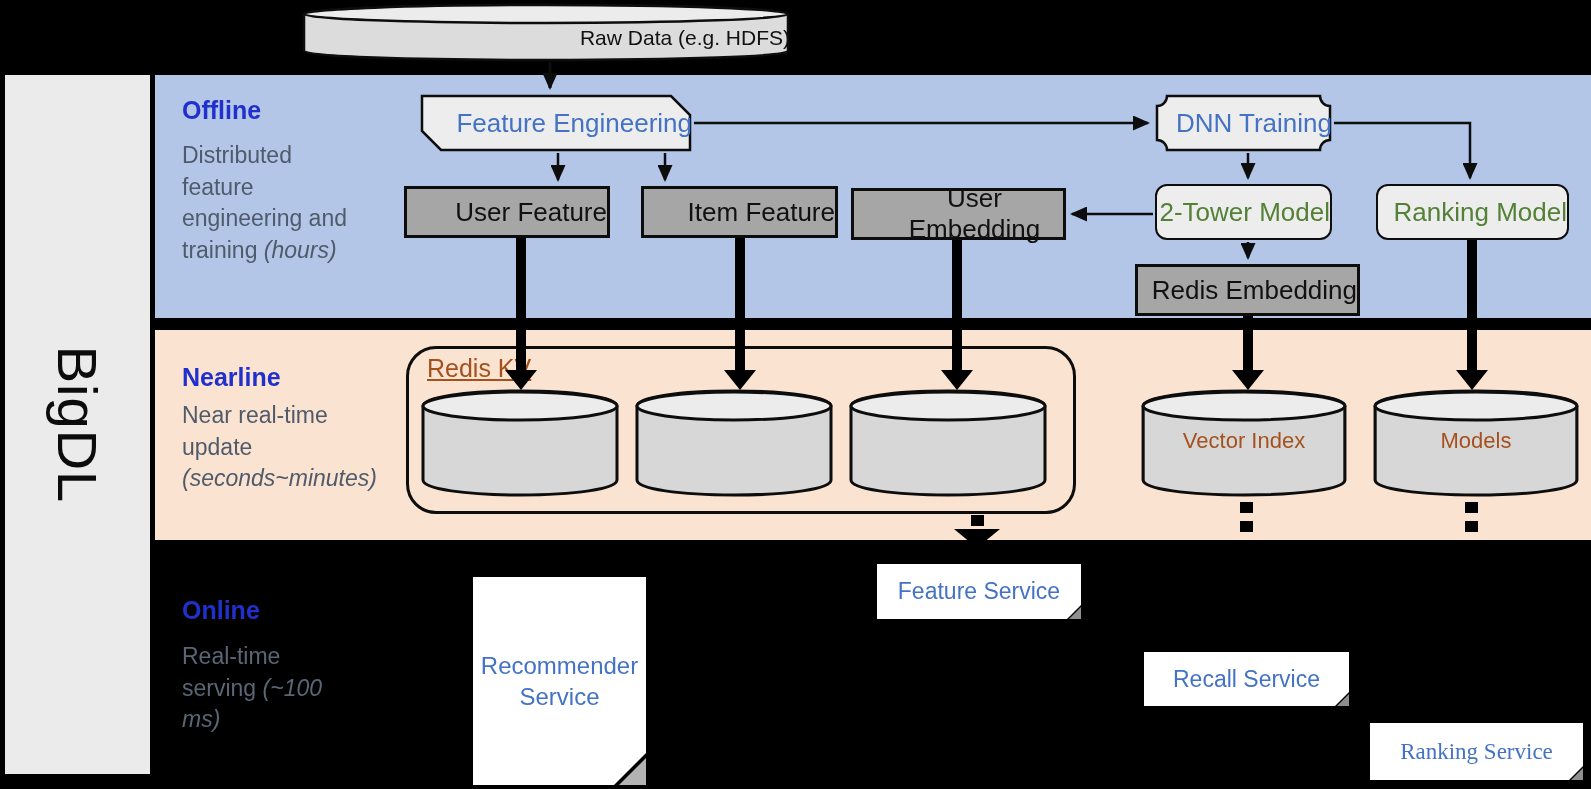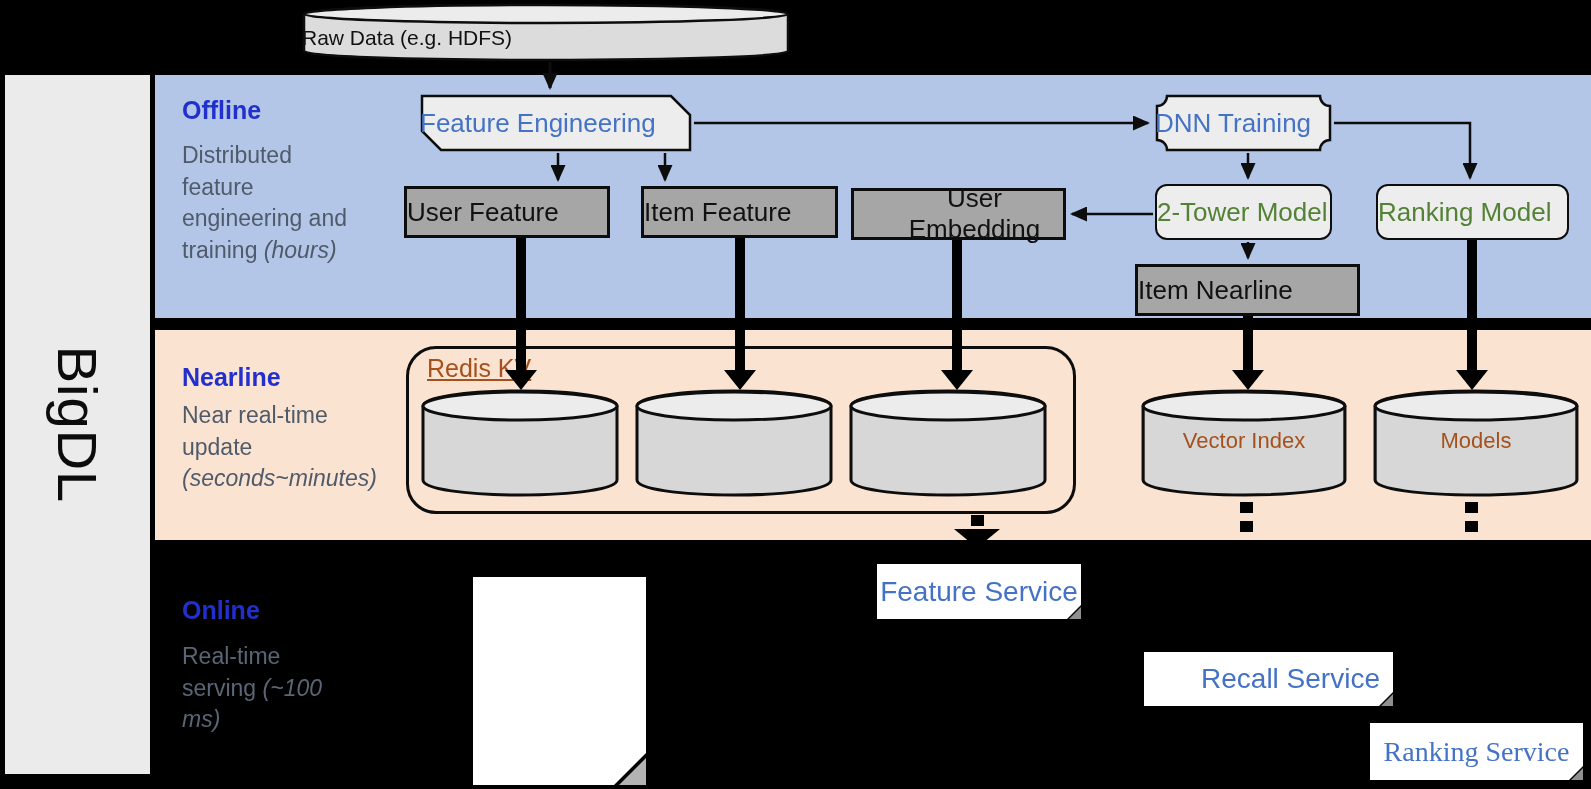--- a/index.html
+++ b/index.html
@@ -13,42 +13,42 @@
   .sidebar span{transform:rotate(90deg);font-size:56px;color:#0c0c0c;letter-spacing:1px;white-space:nowrap;}
   .band-offline{left:155px;top:75px;width:1436px;height:243px;background:#b3c6e7;}
   .band-nearline{left:155px;top:330px;width:1436px;height:210px;background:#fbe3d1;}
 
   .sec-title{font-size:25px;font-weight:600;color:#2130cc;}
   .sec-desc{font-size:23px;color:#4f5b6b;line-height:1.38;}
   .sec-desc em{font-style:italic;}
   .online-desc{color:#5a6676;}
 
   
-  .node{display:flex;align-items:center;justify-content:flex-start;text-align:center;}
+  .node{display:flex;align-items:center;justify-content:flex-end;text-align:center;}
   .lbl{font-size:26px;}
   .lbl-blue{color:#4472c4;}
   .lbl-green{color:#538135;}
   .lbl-brown{color:#a5511d;}
   .lbl-black{color:#111;}
 
   .graybox{background:#a6a6a6;border:3px solid #0d0d0d;box-sizing:border-box;}
   .roundbox{background:#ededed;border:2.5px solid #0d0d0d;border-radius:12px;box-sizing:border-box;}
 
   .shape-node svg{position:absolute;left:0;top:0;width:100%;height:100%;}
   .shape-node .lbl{position:relative;z-index:1;}
 
   
   .redis{left:406px;top:346px;width:670px;height:168px;border:3px solid #0d0d0d;border-radius:30px;box-sizing:border-box;}
   .redis .tag{position:absolute;left:18px;top:5px;font-size:25px;text-decoration:underline;}
 
   .cyl-label{position:absolute;left:0;top:40px;width:100%;text-align:center;font-size:22px;}
 
   
   .service{background:#fff;display:flex;align-items:center;justify-content:center;text-align:center;}
-  .service .lbl{font-size:28px;}
+  .service .lbl{font-size:23px;}
   .fold-cut{position:absolute;right:0;bottom:0;width:0;height:0;
             border-left:14px solid transparent;border-bottom:14px solid #000;}
   .fold-flap{position:absolute;right:0;bottom:0;width:0;height:0;
              border-bottom:12px solid #8f8f8f;border-left:12px solid transparent;}
   .bigfold-cut{position:absolute;right:0;bottom:0;width:0;height:0;
              border-left:32px solid transparent;border-bottom:32px solid #000;}
   .bigfold-flap{position:absolute;right:0;bottom:0;width:0;height:0;
              border-bottom:27px solid #b3b3b3;border-left:27px solid transparent;}
 
   .overlay{left:0;top:0;width:1591px;height:789px;z-index:6;pointer-events:none;}
@@ -97,21 +97,21 @@
   <div class="abs z3 node graybox" style="left:404px;top:186px;width:206px;height:52px;">
     <span class="lbl lbl-black">User Feature</span>
   </div>
   <div class="abs z3 node graybox" style="left:641px;top:186px;width:197px;height:52px;">
     <span class="lbl lbl-black">Item Feature</span>
   </div>
   <div class="abs z3 node graybox" style="left:851px;top:188px;width:215px;height:52px;padding-left:32px;">
     <span class="lbl lbl-black">User Embedding</span>
   </div>
   <div class="abs z3 node graybox" style="left:1135px;top:264px;width:225px;height:52px;">
-    <span class="lbl lbl-black">Item Nearline</span>
+    <span class="lbl lbl-black">Redis Embedding</span>
   </div>
 
   <div class="abs z3 node roundbox" style="left:1155px;top:184px;width:177px;height:56px;">
     <span class="lbl lbl-green">2-Tower Model</span>
   </div>
   <div class="abs z3 node roundbox" style="left:1376px;top:184px;width:193px;height:56px;">
     <span class="lbl lbl-green">Ranking Model</span>
   </div>
 
   <div class="abs sec-title z3" style="left:182px;top:355px;margin-top:8px;">Nearline</div>
@@ -159,30 +159,31 @@
     <span class="cyl-label lbl-brown">Models</span>
   </div>
 
   <div class="abs sec-title z3" style="left:182px;top:596px;font-weight:700;">Online</div>
   <div class="abs sec-desc online-desc z3" style="left:182px;top:641px;width:140px;">
     <span>Real-time serving</span>
     <em>(~100 ms)</em>
   </div>
 
   <div class="abs z3 service" style="left:473px;top:577px;width:173px;height:208px;">
+    <span class="lbl lbl-blue" style="font-size:24px;line-height:1.3;">Recommender Service</span>
     <div class="bigfold-cut"></div>
     <div class="bigfold-flap"></div>
   </div>
 
   <div class="abs z3 service" style="left:877px;top:564px;width:204px;height:55px;">
     <span class="lbl lbl-blue">Feature Service</span>
     <div class="fold-cut"></div>
     <div class="fold-flap"></div>
   </div>
-  <div class="abs z3 service" style="left:1144px;top:652px;width:205px;height:54px;padding-left:44px;">
+  <div class="abs z3 service" style="left:1144px;top:652px;width:205px;height:54px;">
     <span class="lbl lbl-blue">Recall Service</span>
     <div class="fold-cut"></div>
     <div class="fold-flap"></div>
   </div>
   <div class="abs z3 service" style="left:1370px;top:723px;width:213px;height:57px;font-family:Liberation Serif, serif;">
     <span class="lbl lbl-blue">Ranking Service</span>
     <div class="fold-cut"></div>
     <div class="fold-flap"></div>
   </div>
 

